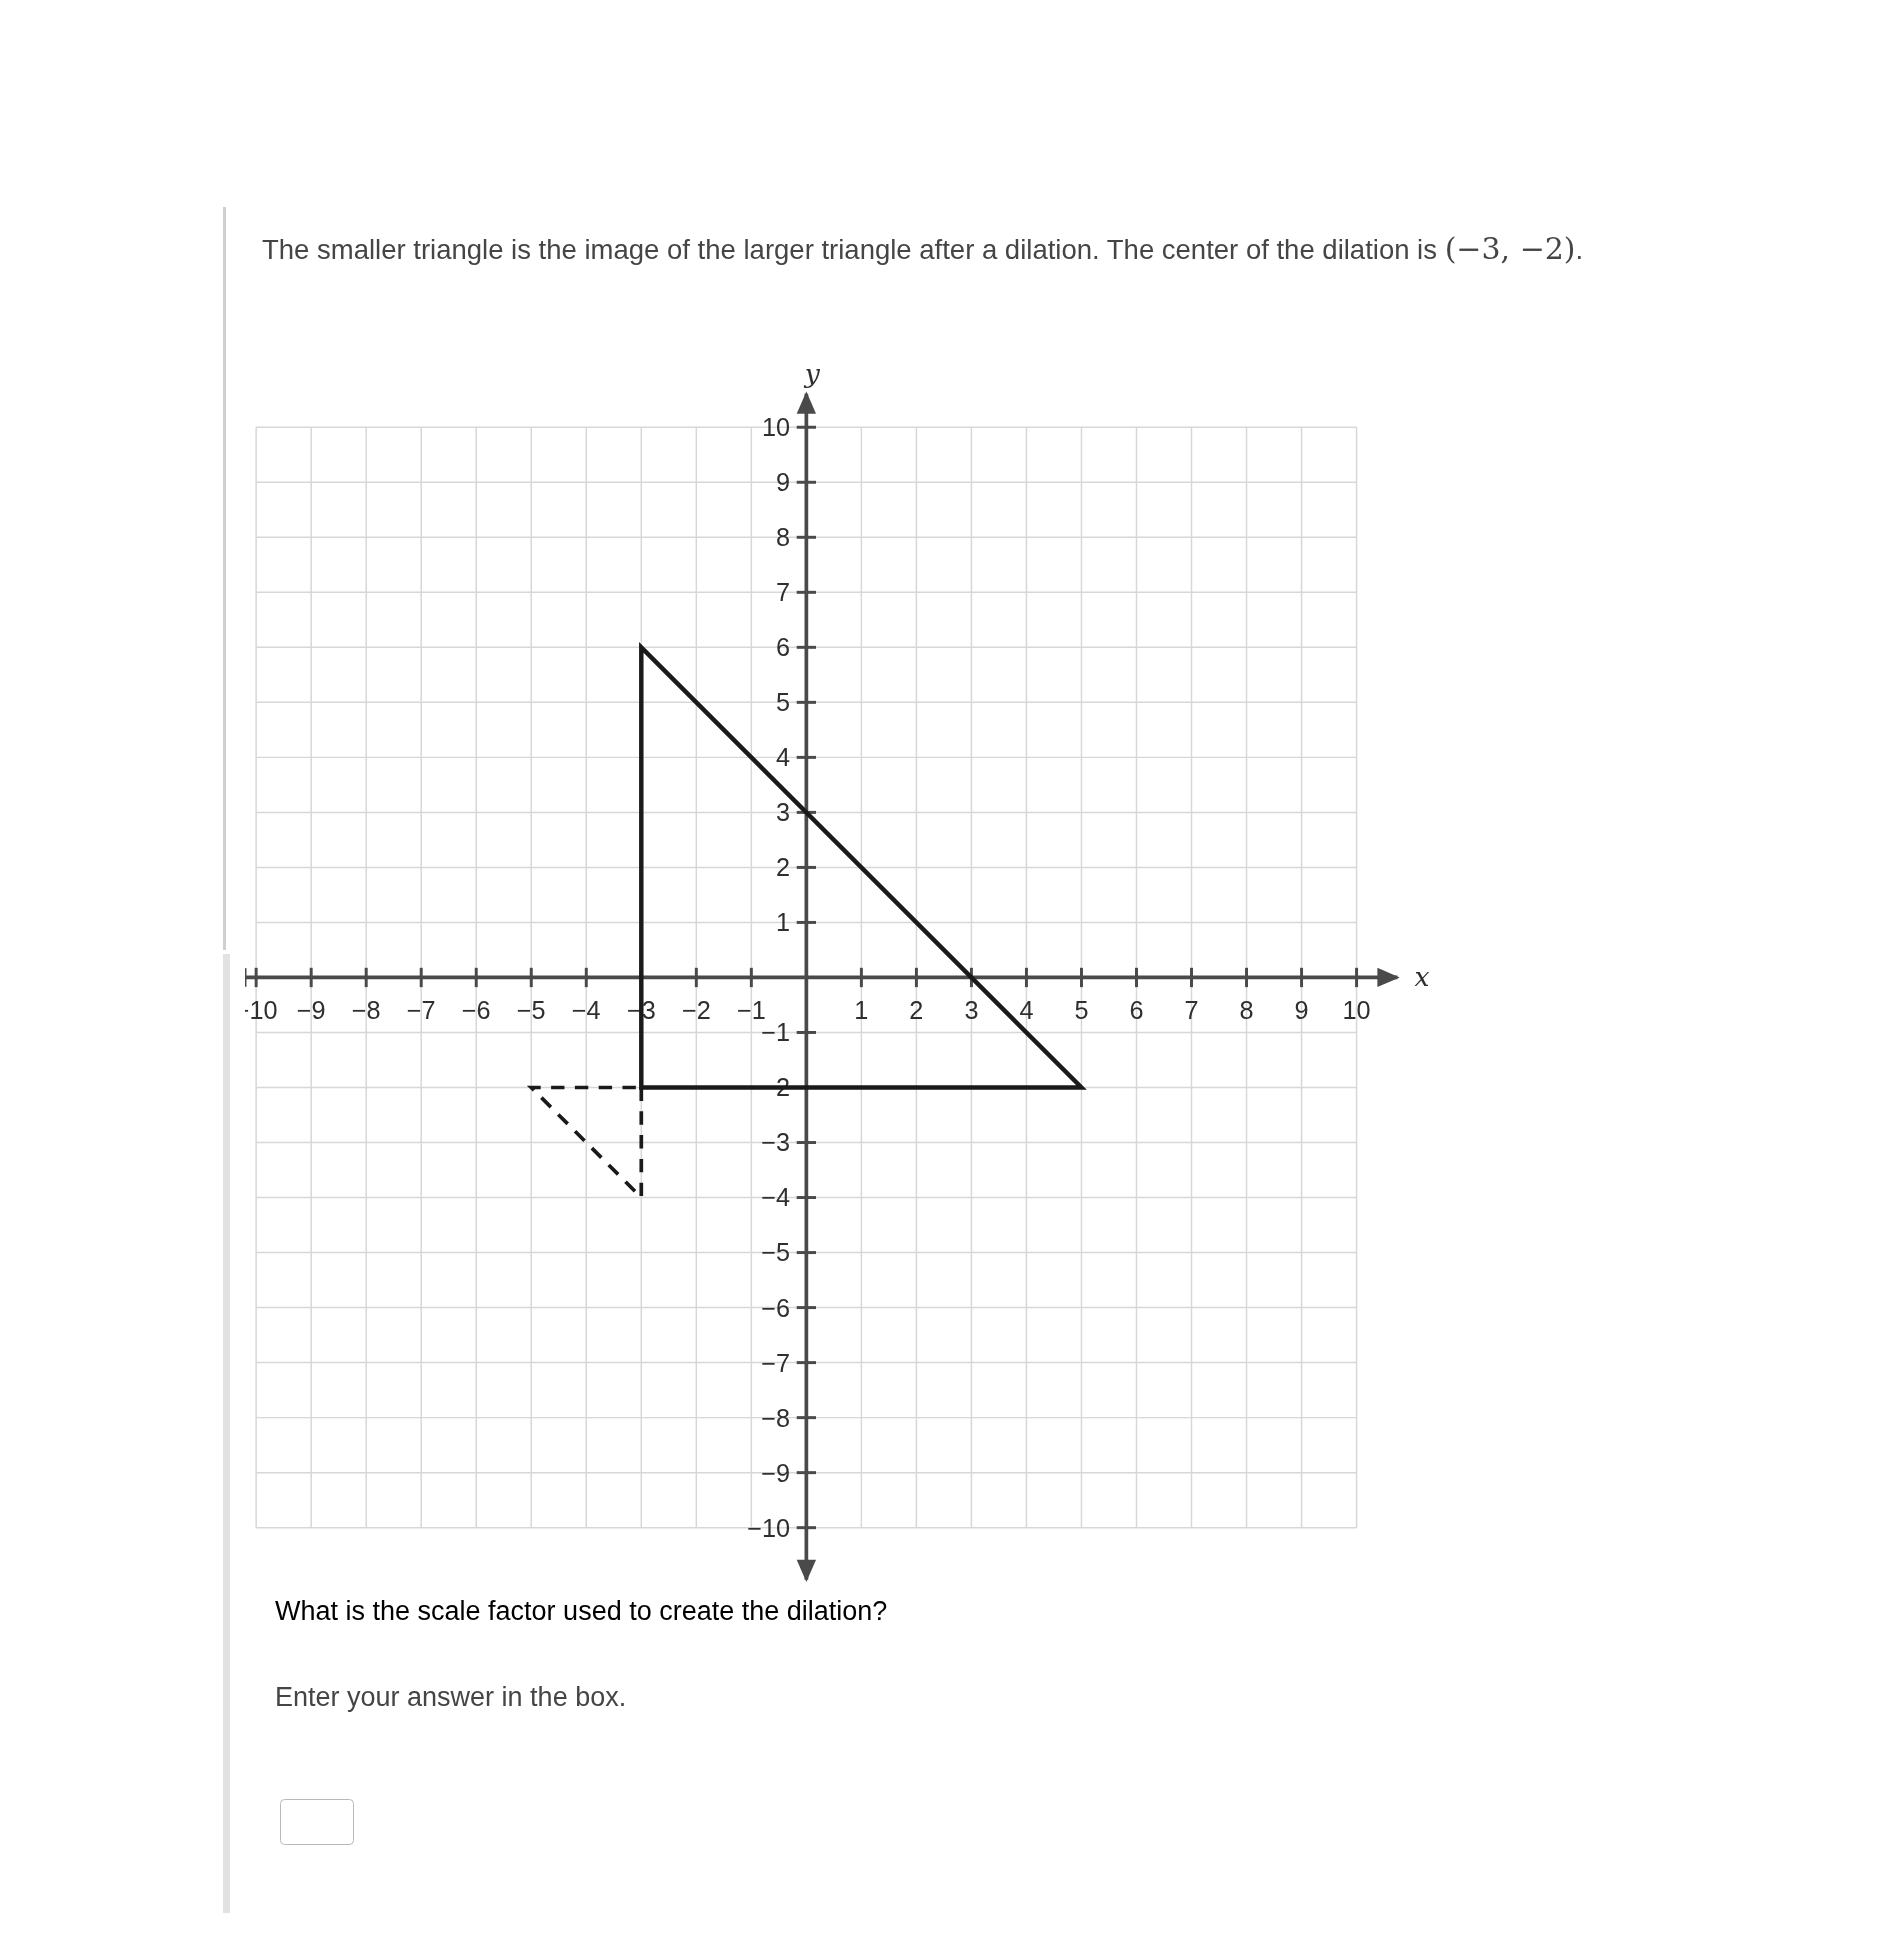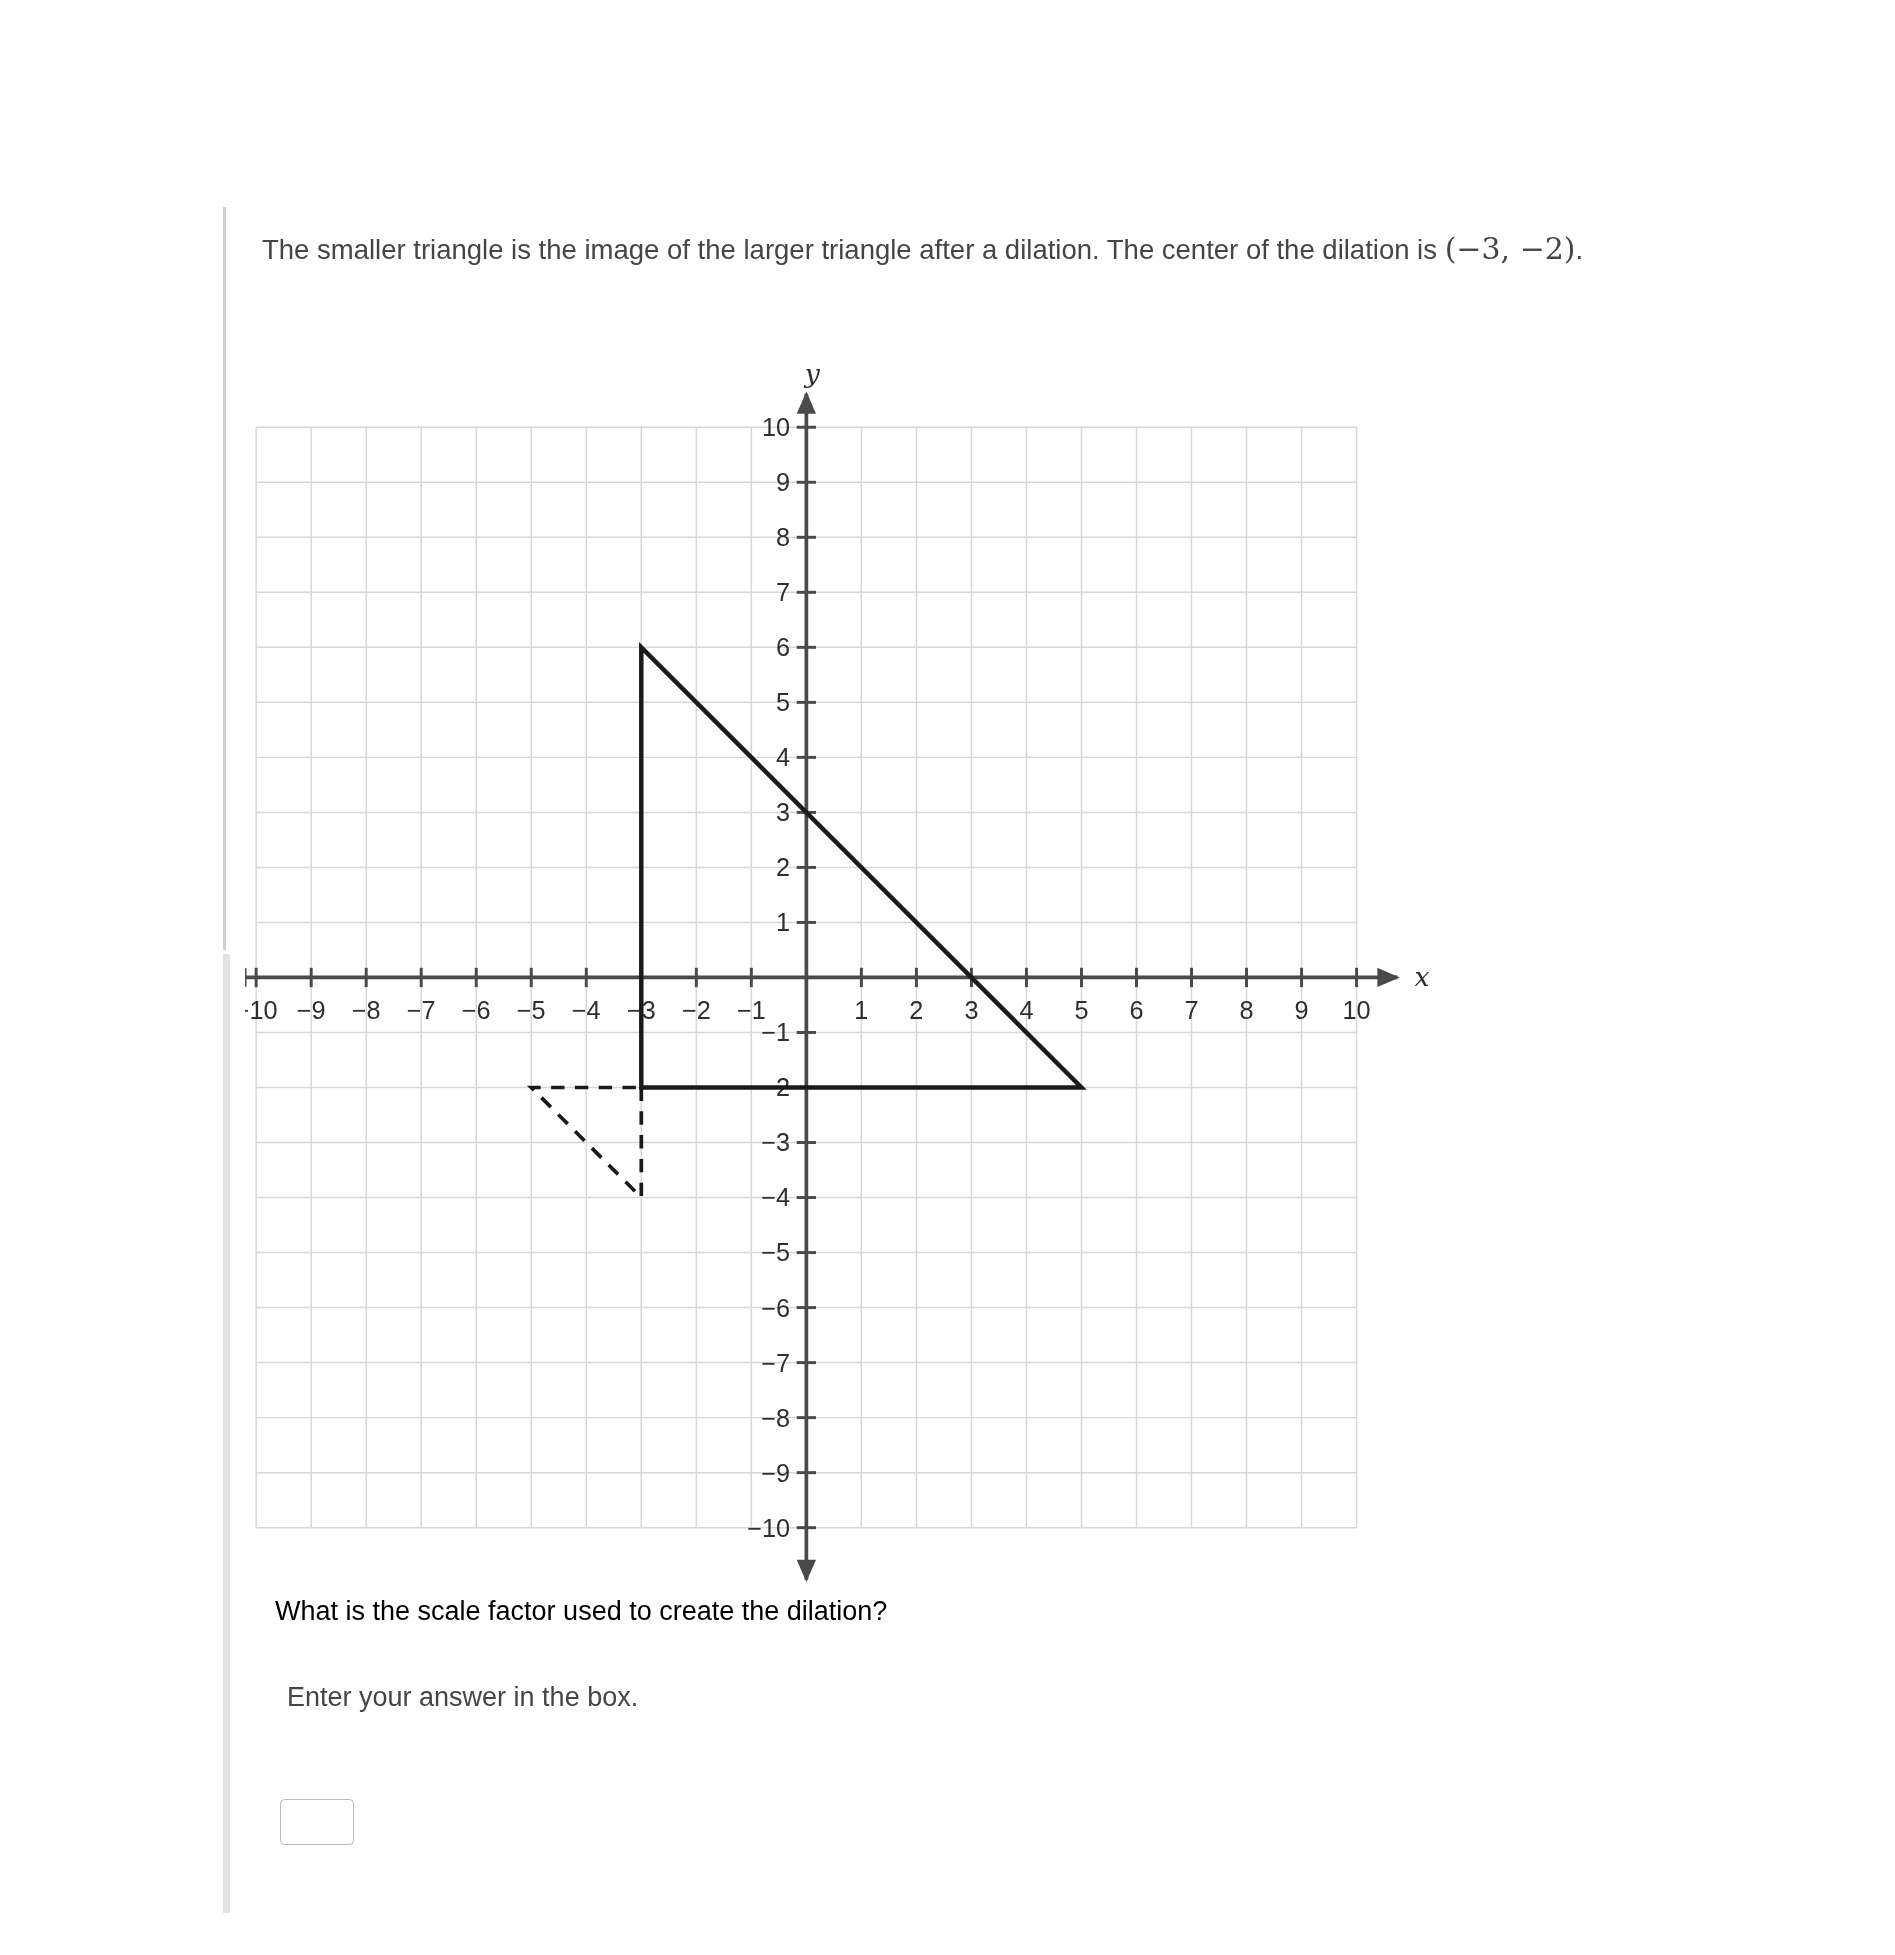--- a/index.html
+++ b/index.html
@@ -57,21 +57,20 @@
     top: 1596px;
     font-size: 27px;
     color: #000000;
   }
   .instruction {
     position: absolute;
     left: 275px;
     top: 1682px;
     font-size: 27px;
     color: #454545;
-    margin-left: 12px;
   }
   .answer-box {
     position: absolute;
     left: 280px;
     top: 1799px;
     width: 74px;
     height: 46px;
     border: 1.5px solid #b9b9b9;
     border-radius: 4.5px;
     background: #ffffff;

